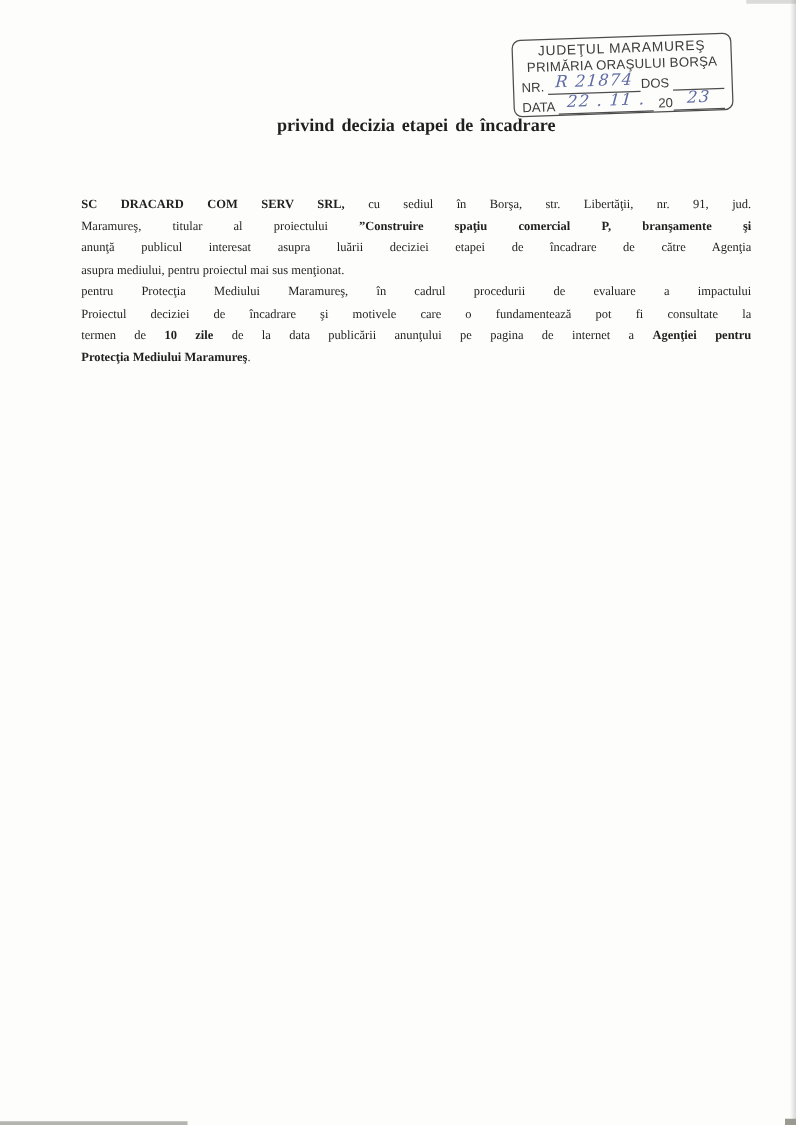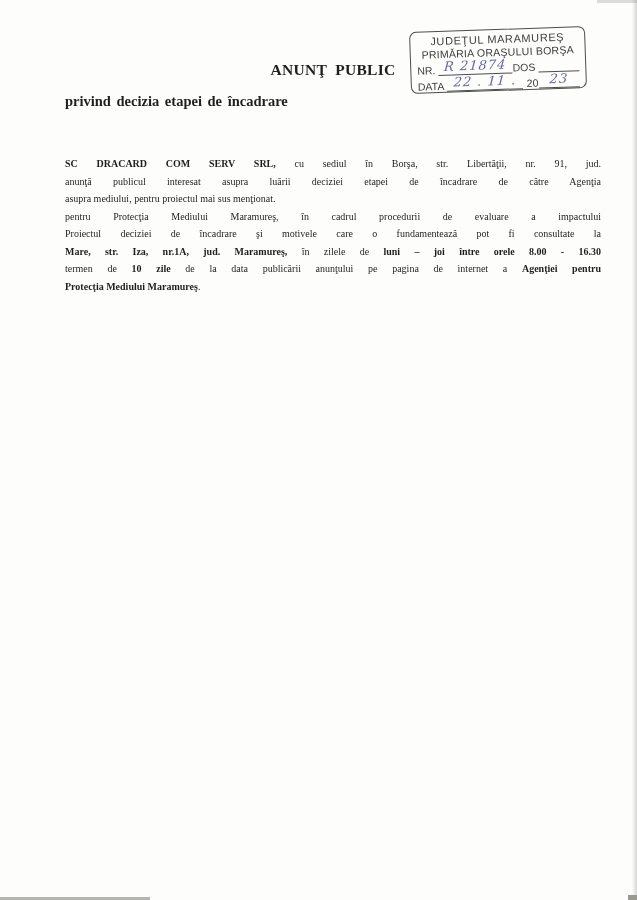--- a/index.html
+++ b/index.html
@@ -53,21 +53,21 @@
     display:inline-block; transform:skewX(-6deg);
   }
   
   .title {
     position:absolute; left:65px; top:61px; width:536px;
     text-align:center; font-weight:bold; font-size:15.5px;
     letter-spacing:.3px; word-spacing:4px;
   }
   .subtitle {
     position:absolute; left:65px; top:93px; width:536px;
-    font-weight:bold; font-size:14.5px;
+    text-align:center; font-weight:bold; font-size:14.5px;
     word-spacing:2px;
   }
   
   .doc-body {
     position:absolute; left:65px; top:155px; width:536px;
     font-size:10px;
   }
   .line {
     line-height:17.5px; height:17.5px;
     text-align:justify; text-align-last:justify;
@@ -92,30 +92,29 @@
       <span class="fill short"></span>
     </div>
     <div class="stamp-row">
       <span class="stamp-label">DATA</span>
       <span class="fill"><span class="hand">22 . 11 .</span></span>
       <span class="stamp-label" style="padding-left:4px; padding-right:0;">20</span>
       <span class="fill short"><span class="hand">23</span></span>
     </div>
   </div>
 
-  <div class="title">ANUNŢ PUBLIC</div>
   <div class="subtitle">privind decizia etapei de încadrare</div>
 
   <div class="doc-body">
       <div class="line"><span class="b">SC DRACARD COM SERV SRL,</span><span> cu sediul în Borşa, str. Libertăţii, nr. 91, jud.</span></div>
+      <div class="line"><span>Maramureş, titular al proiectului </span><span class="b">”Construire spaţiu comercial P, branşamente şi</span></div>
       <div class="line"><span>anunţă publicul interesat asupra luării deciziei etapei de încadrare de către Agenţia</span></div>
       <div class="line last"><span>asupra mediului, pentru proiectul mai sus menţionat.</span></div>
       <div class="line"><span>pentru Protecţia Mediului Maramureş, în cadrul procedurii de evaluare a impactului</span></div>
       <div class="line"><span>Proiectul deciziei de încadrare şi motivele care o fundamentează pot fi consultate la</span></div>
-      <div class="line"><span class="b">Mare, str. Iza, nr.1A, jud. Maramureş,</span><span> în zilele de </span><span class="b">luni – joi între orele 8.00 - 16.30</span></div>
       <div class="line"><span>termen de </span><span class="b">10 zile</span><span> de la data publicării anunţului pe pagina de internet a </span><span class="b">Agenţiei pentru</span></div>
       <div class="line last"><span class="b">Protecţia Mediului Maramureş</span><span>.</span></div>
     </div>
 
   <div class="edge-right"></div>
   <div class="edge-top-right"></div>
   <div class="mark-bottom-left"></div>
   <div class="corner-bottom-right"></div>
 </div>
 

